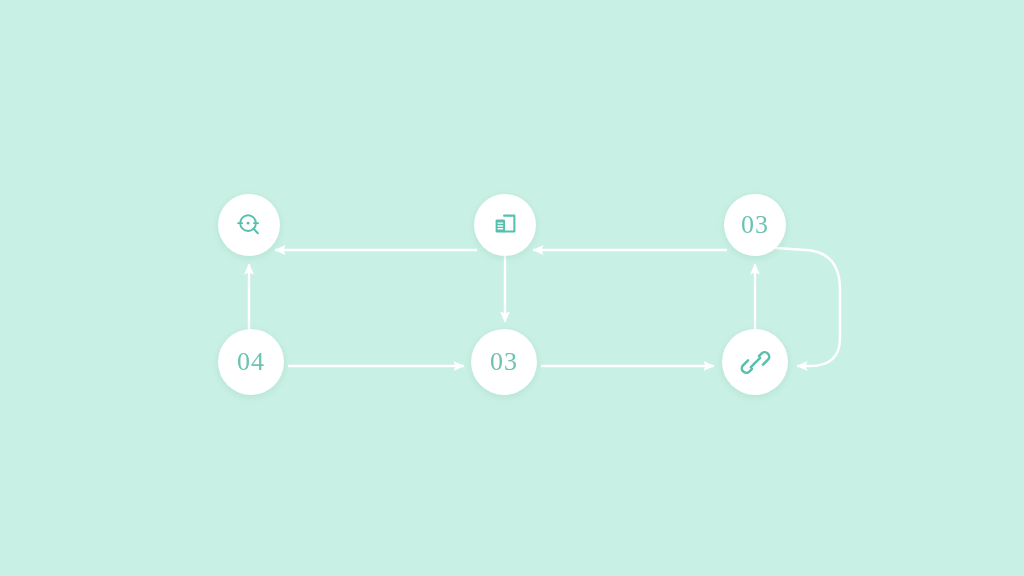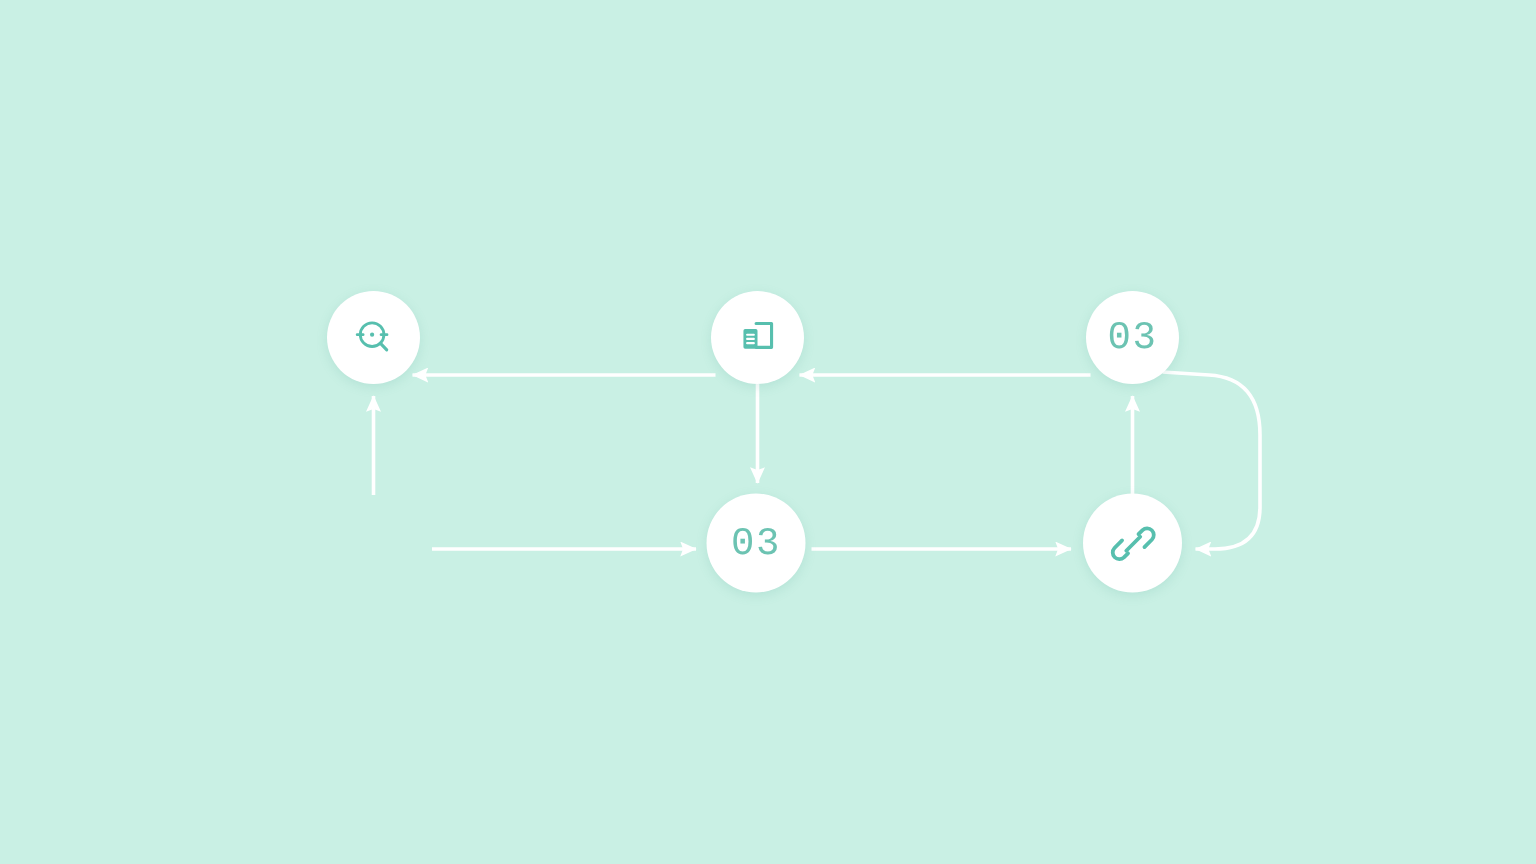--- a/index.html
+++ b/index.html
@@ -28,21 +28,21 @@
   .node {
     position: absolute;
     border-radius: 50%;
     background: #ffffff;
     display: flex;
     align-items: center;
     justify-content: center;
     box-shadow: 0 2px 7px rgba(90, 170, 155, 0.18);
   }
   .node-label {
-    font-family: Liberation Mono, monospace;
+    font-family: Liberation Serif, serif;
     font-size: 26px;
     font-weight: 400;
     letter-spacing: 1px;
     color: #6cc3b2;
     line-height: 1;
     user-select: none;
   }
   .node-icon {
     display: block;
     width: 30px;
@@ -102,20 +102,23 @@
         <line x1="8.6" y1="17" x2="13.4" y2="17" stroke="#ffffff" stroke-width="1.5" stroke-linecap="round"></line>
         <line x1="8.6" y1="20" x2="13.4" y2="20" stroke="#ffffff" stroke-width="1.5" stroke-linecap="round"></line>
       </svg>
     </span>
   </div>
 
   <div class="node" style="left:724px; top:194px; width:62px; height:62px;">
     <span class="node-label">03</span>
   </div>
 
+  <div class="node" style="left:218px; top:329px; width:66px; height:66px;">
+    <span class="node-label">04</span>
+  </div>
 
   <div class="node" style="left:471px; top:329px; width:66px; height:66px;">
     <span class="node-label">03</span>
   </div>
 
   <div class="node" style="left:722px; top:329px; width:66px; height:66px;">
     <span class="node-icon">
       <svg viewBox="0 0 32 32" width="31" height="31" xmlns="http://www.w3.org/2000/svg">
         <path d="M12.4 22.6 L9.6 25.4 A4.6 4.6 0 0 1 3.1 18.9 L8.3 13.7" fill="none" stroke="#57bfae" stroke-width="2.6" stroke-linecap="round"></path>
         <path d="M19.6 9.4 L22.4 6.6 A4.6 4.6 0 0 1 28.9 13.1 L23.7 18.3" fill="none" stroke="#57bfae" stroke-width="2.6" stroke-linecap="round"></path>

